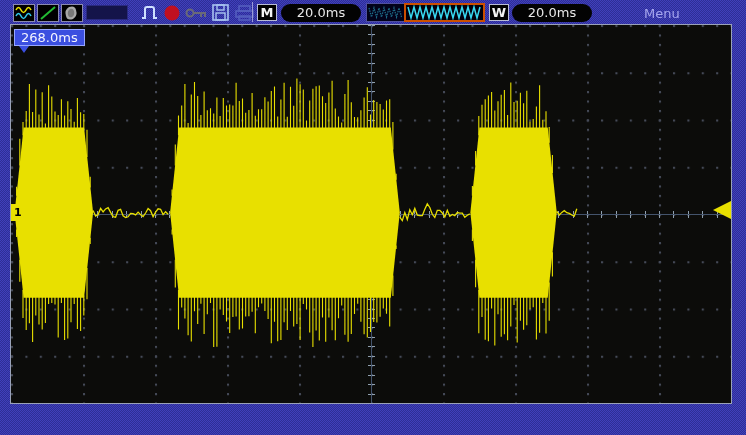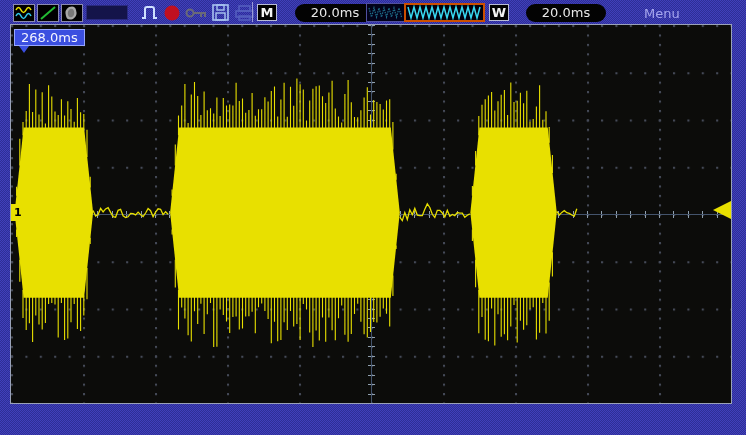--- a/index.html
+++ b/index.html
@@ -12,21 +12,21 @@
       linear-gradient(45deg, rgba(0,0,50,.28) 25%, transparent 25% 75%, rgba(0,0,50,.28) 75%);
     background-position:0 0,1px 1px;background-size:2px 2px;
   }
   .abs{position:absolute;}
   
   .iconbox{position:absolute;top:4px;width:22px;height:18px;background:#000;border:1px solid #8a8ab0;box-sizing:border-box;}
   .recess{position:absolute;top:5px;left:86px;width:42px;height:15px;background:#14144a;border:1px solid #2a2a80;box-sizing:border-box;}
   .letterbox{position:absolute;top:4px;width:20px;height:17px;background:#000;border:1px solid #b8bcd4;box-sizing:border-box;
     color:#f2f2f2;font-weight:bold;font-size:13px;line-height:15px;text-align:center;}
   .pill{position:absolute;top:4px;height:18px;background:#030303;border-radius:10px;
-    color:#e8e8e8;font-size:13px;line-height:18px;text-align:center;margin-left:14px;}
+    color:#e8e8e8;font-size:13px;line-height:18px;text-align:center;}
   .vsep{position:absolute;width:1px;background:#9a9ad8;}
   .menu{position:absolute;top:6px;left:644px;width:60px;color:#a6a6ee;font-size:13px;}
   .widget{position:absolute;top:3px;left:366px;width:119px;height:19px;background:#02021a;border:1px solid #5050a0;box-sizing:border-box;}
   .winbox{position:absolute;top:-1px;left:37px;width:81px;height:19px;border:2px solid #cc4f00;box-sizing:border-box;background:#01010d;}
   
   .plot{position:absolute;left:10px;top:24px;width:722px;height:380px;border:1px solid #9aa2b8;box-sizing:border-box;
     background-color:#0c0c0a;
     background-image:
       radial-gradient(circle at 1px 1px,#454a58 1px,transparent 1.6px),
       radial-gradient(circle at 1px 1px,#454a58 1px,transparent 1.6px);

